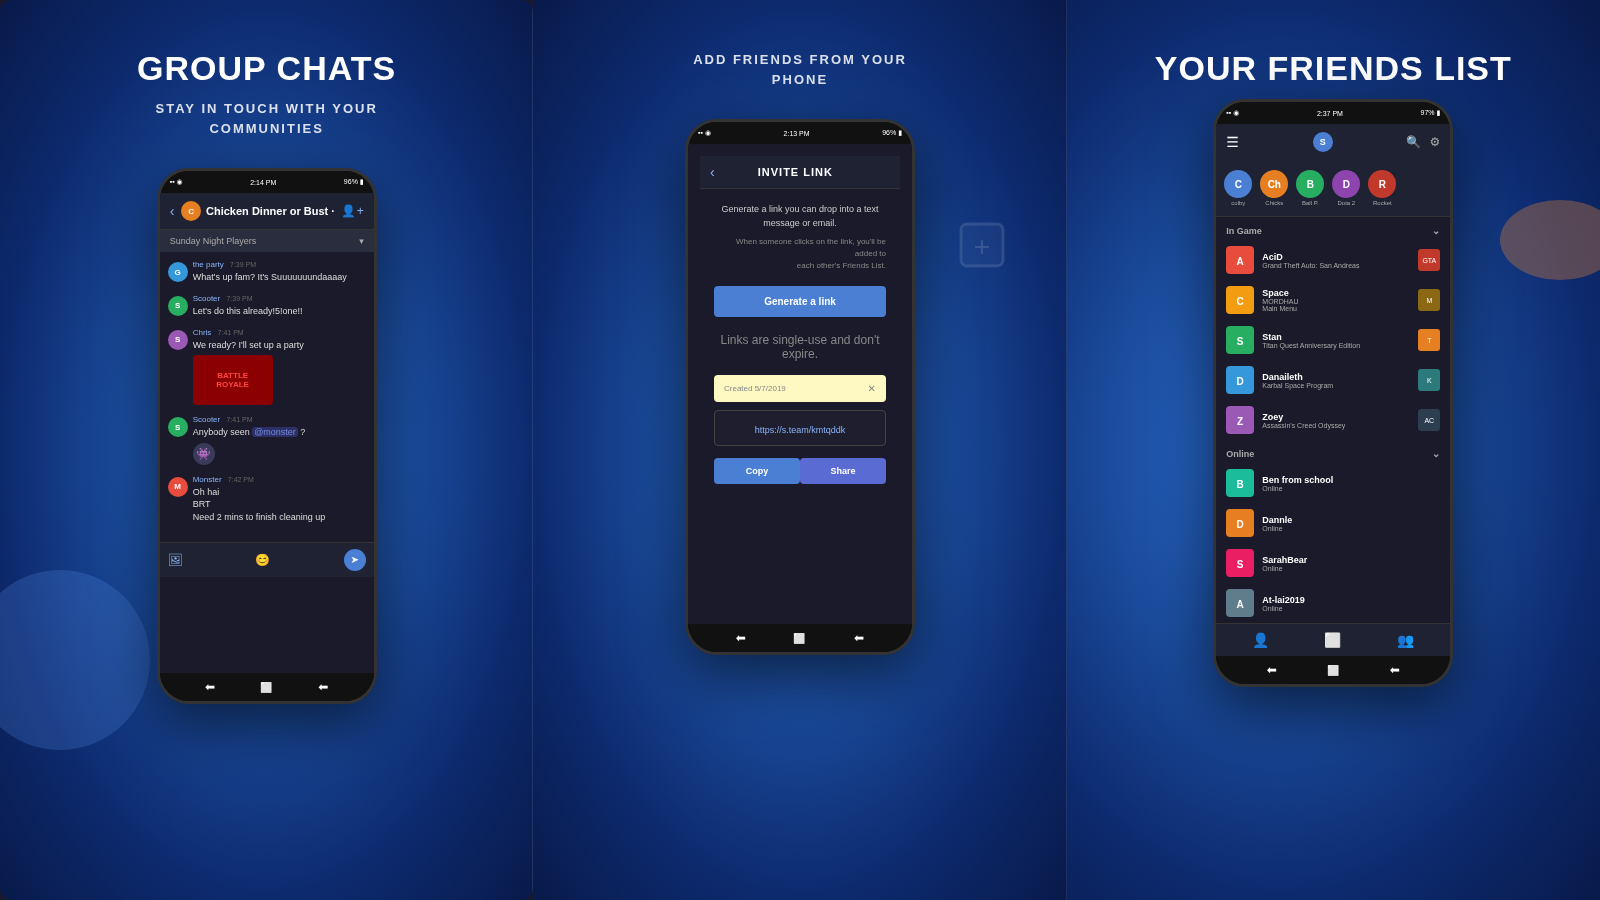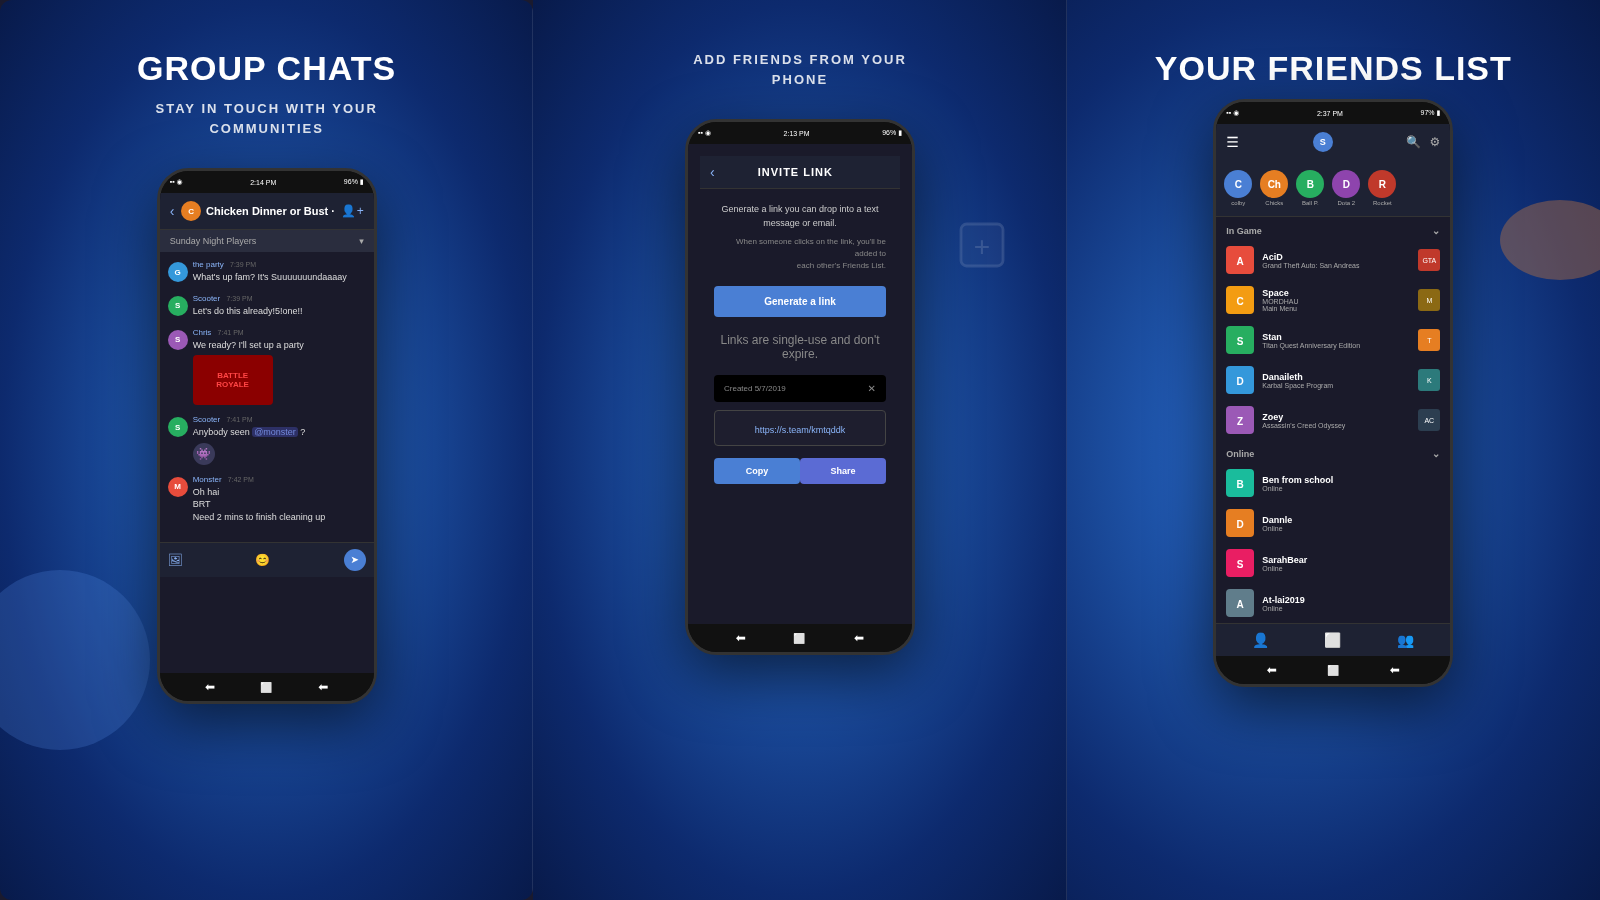--- a/index.html
+++ b/index.html
@@ -277,21 +277,21 @@
     }
 
     .single-use-note {
       font-size: 12px;
       color: #888;
       text-align: center;
       margin-bottom: 14px;
     }
 
     .link-created-bar {
-      background: #000000;
+      background: #fef9c3;
       border-radius: 4px;
       padding: 8px 10px;
       margin-bottom: 8px;
       display: flex;
       align-items: center;
       justify-content: space-between;
     }
 
     .link-created-text {
       font-size: 8px;

